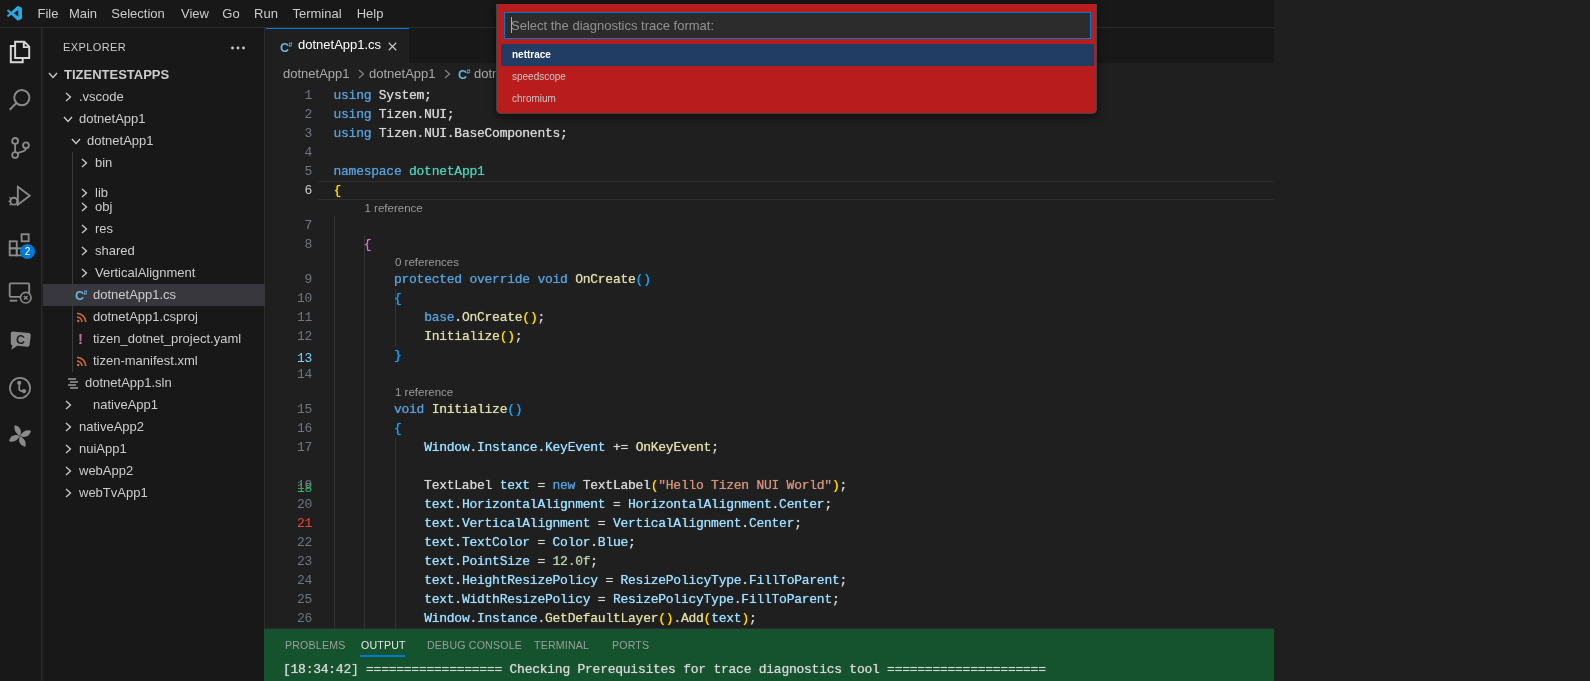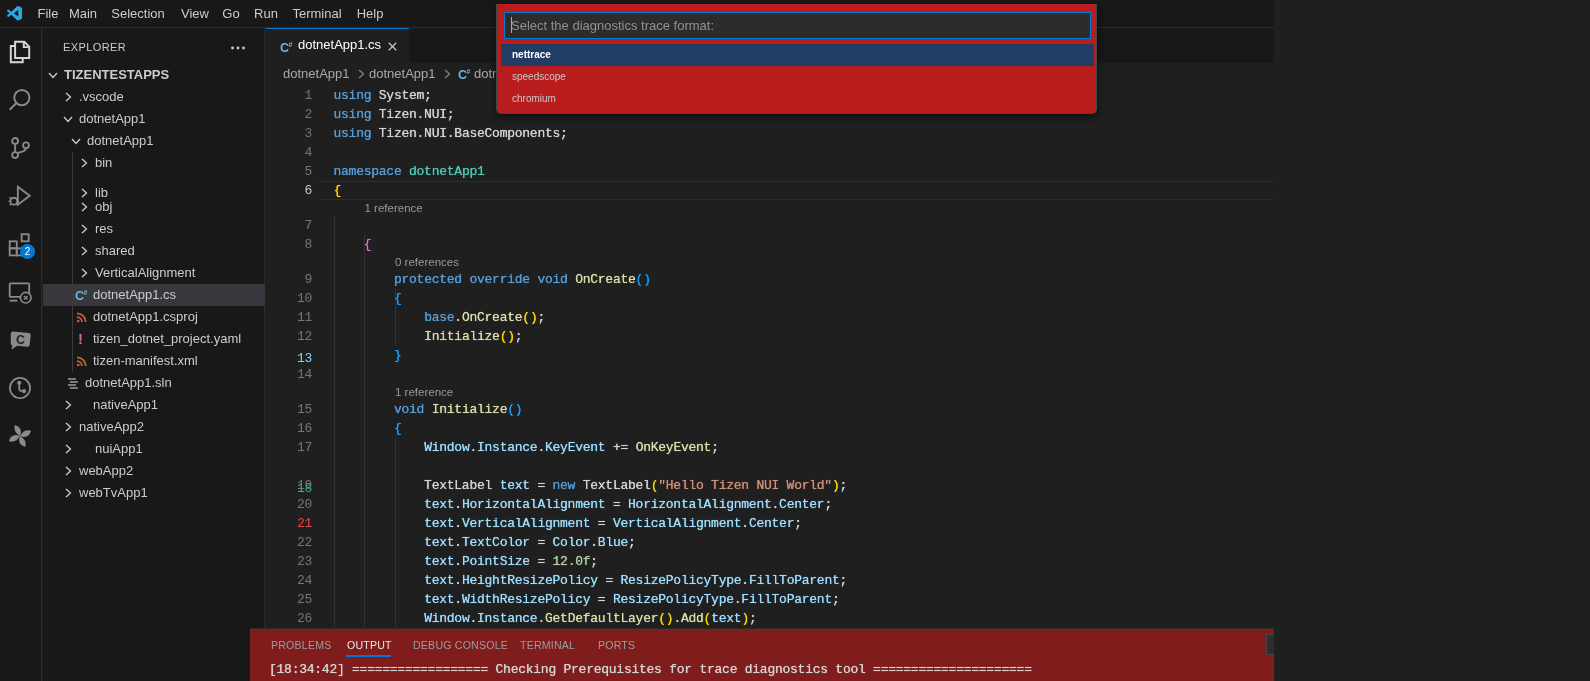--- a/index.html
+++ b/index.html
@@ -25,21 +25,21 @@
 .cl{position:absolute;left:333.5px;height:19px;line-height:19px;white-space:pre}
 .lens{position:absolute;height:16px;line-height:16px;font-size:11.5px;color:#999999}
 .k{color:#569cd6}.t{color:#4ec9b0}.f{color:#dcdcaa}.v{color:#9cdcfe}.s{color:#ce9178}
 .n{color:#b5cea8}.p{color:#d4d4d4}.b1{color:#ffd700}.b2{color:#da70d6}.b3{color:#179fff}
 .iguide{position:absolute;width:1px;background:#333336}
 
 #minimap{position:absolute;left:1459px;top:85px;width:119px;height:543px;background:#1f1f1f;overflow:hidden}
 #minipre{position:absolute;left:8px;top:0px;transform:scale(0.1184,0.1226);transform-origin:0 0;white-space:pre;font-weight:bold}
 #overview{position:absolute;left:1578px;top:85px;width:12px;height:543px;background:#1f1f1f}
 
-#panel{position:absolute;left:250px;top:628px;width:1324px;height:53px;background:#7f1d1d;border-top:1px solid #2b2b2b}
+#panel{position:absolute;left:264px;top:628px;width:1324px;height:53px;background:#14532d;border-top:1px solid #2b2b2b}
 .ptab{position:absolute;top:2px;height:28px;line-height:28px;font-size:10.6px;color:#9d9d9d;letter-spacing:0.2px}
 
 #quickpick{position:absolute;left:496px;top:4px;width:601px;height:110px;background:#b91c1c;border:1px solid #454545;border-top:none;border-radius:0 0 5px 5px;box-shadow:0 3px 8px rgba(0,0,0,0.55)}
 #qinput{position:absolute;left:7px;top:8px;width:587px;height:27px;background:#2c2c2c;border:1px solid #0078d4;font-size:13px;color:#919192;line-height:25px;padding-left:6px}
 .qrow{position:absolute;left:4px;width:593px;height:22px;line-height:22px;font-size:10px;padding-left:11px}
 </style></head><body>
 <div id="root">
 <div id="titlebar">
 <svg class="abs" style="left:7px;top:6px" width="15" height="15" viewBox="0 0 100 100">
 <path fill="#2aa8e0" d="M96.5 10.7 75.4.6a6.5 6.5 0 0 0-7.4 1.3L28.6 38 11.2 24.8a4.3 4.3 0 0 0-5.6.2L1.9 28.4a4.3 4.3 0 0 0 0 6.4L17 48.5 1.9 62.2a4.3 4.3 0 0 0 0 6.4l3.7 3.4a4.3 4.3 0 0 0 5.6.2L28.6 59l39.4 36a6.5 6.5 0 0 0 7.4 1.3l21.2-10.2a6.5 6.5 0 0 0 3.7-5.9V16.6a6.5 6.5 0 0 0-3.7-5.9ZM75 70.3 45.1 48.5 75 26.7Z"></path>
@@ -242,21 +242,21 @@
 <div class="srow" style="top:388px;">
         <svg class="abs" style="left:17px;top:3px" width="16" height="16" viewBox="0 0 16 16">
           <path d="M6 4 L10.5 8 L6 12" fill="none" stroke="#cccccc" stroke-width="1.3"></path>
         </svg>
         <span class="flabel" style="left:36px;">nativeApp2</span>
       </div>
 <div class="srow" style="top:410px;">
         <svg class="abs" style="left:17px;top:3px" width="16" height="16" viewBox="0 0 16 16">
           <path d="M6 4 L10.5 8 L6 12" fill="none" stroke="#cccccc" stroke-width="1.3"></path>
         </svg>
-        <span class="flabel" style="left:36px;margin-left:16px;">nuiApp1</span>
+        <span class="flabel" style="left:36px;">nuiApp1</span>
       </div>
 <div class="srow" style="top:432px;">
         <svg class="abs" style="left:17px;top:3px" width="16" height="16" viewBox="0 0 16 16">
           <path d="M6 4 L10.5 8 L6 12" fill="none" stroke="#cccccc" stroke-width="1.3"></path>
         </svg>
         <span class="flabel" style="left:36px;">webApp2</span>
       </div>
 <div class="srow" style="top:454px;">
         <svg class="abs" style="left:17px;top:3px" width="16" height="16" viewBox="0 0 16 16">
           <path d="M6 4 L10.5 8 L6 12" fill="none" stroke="#cccccc" stroke-width="1.3"></path>

